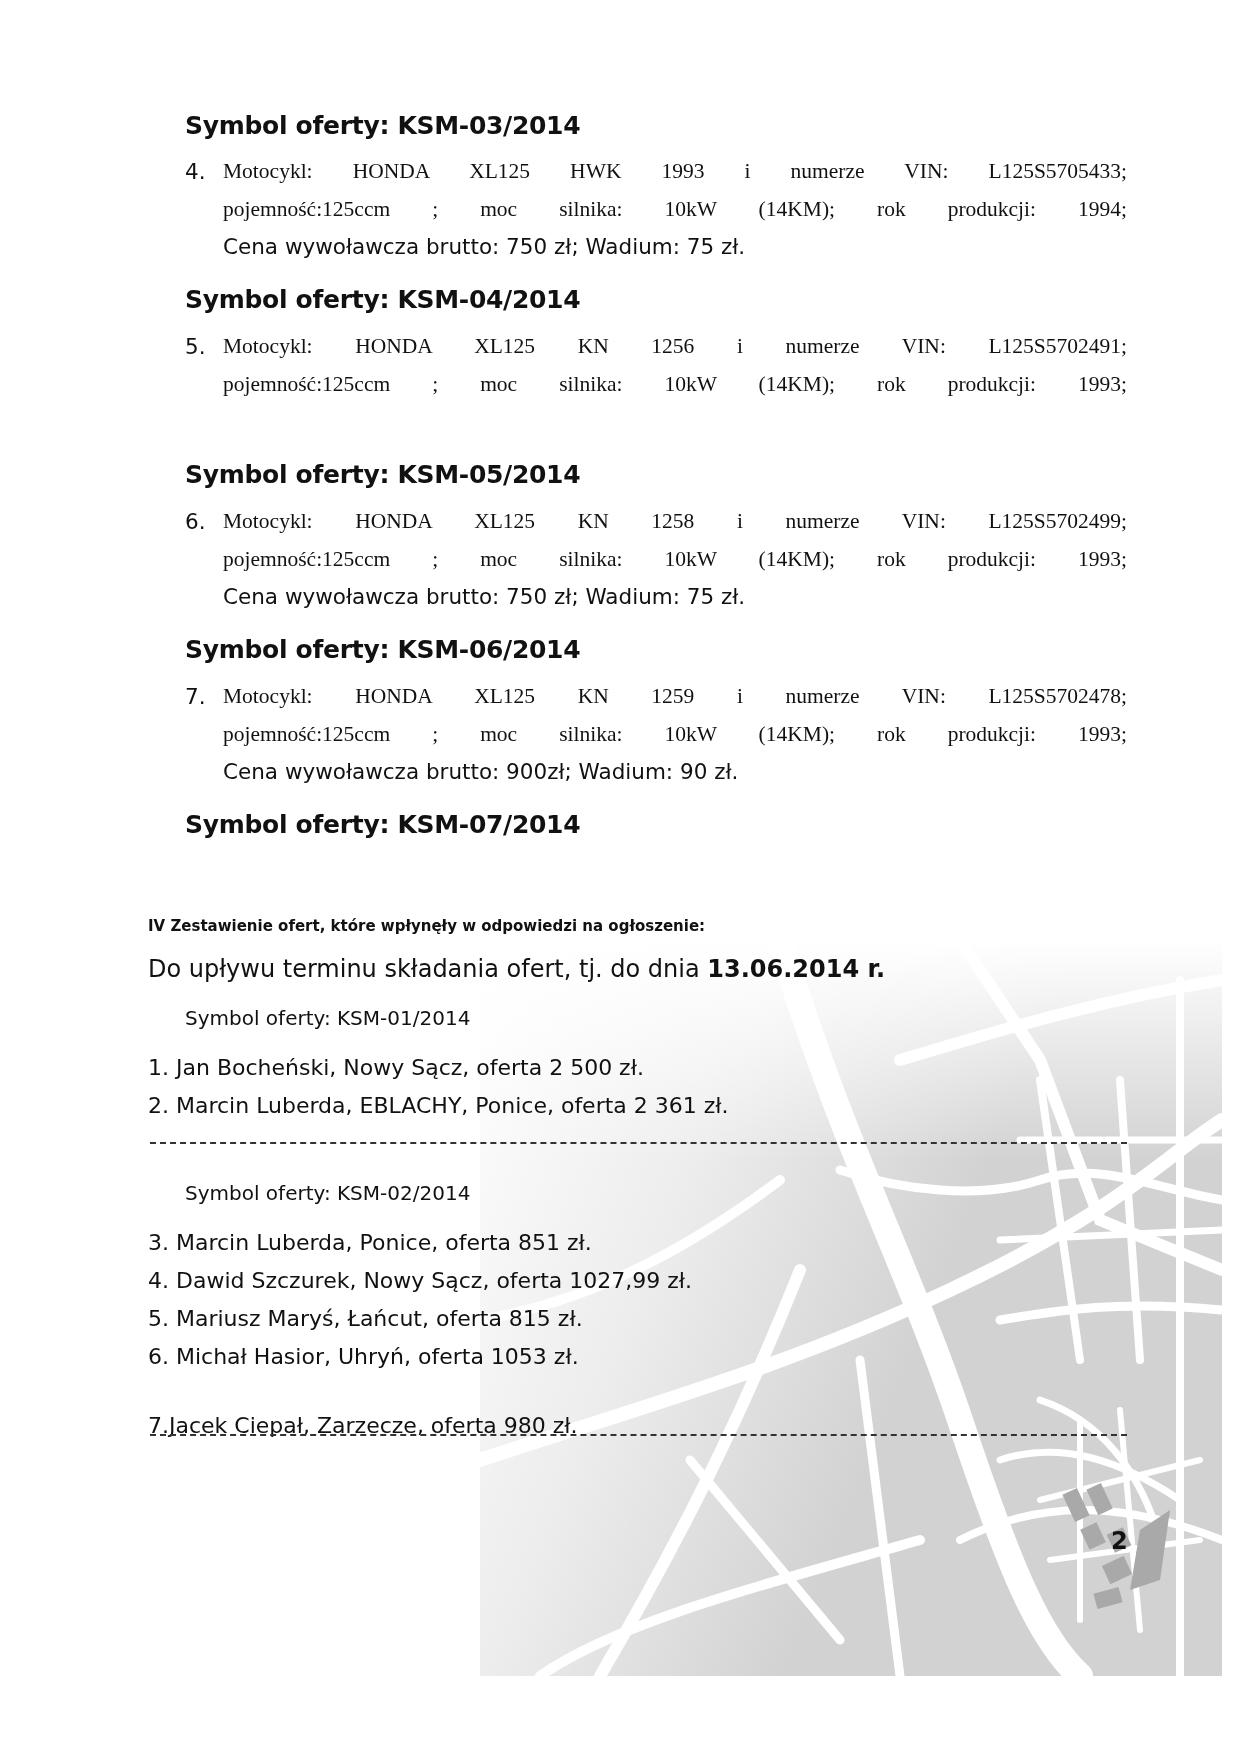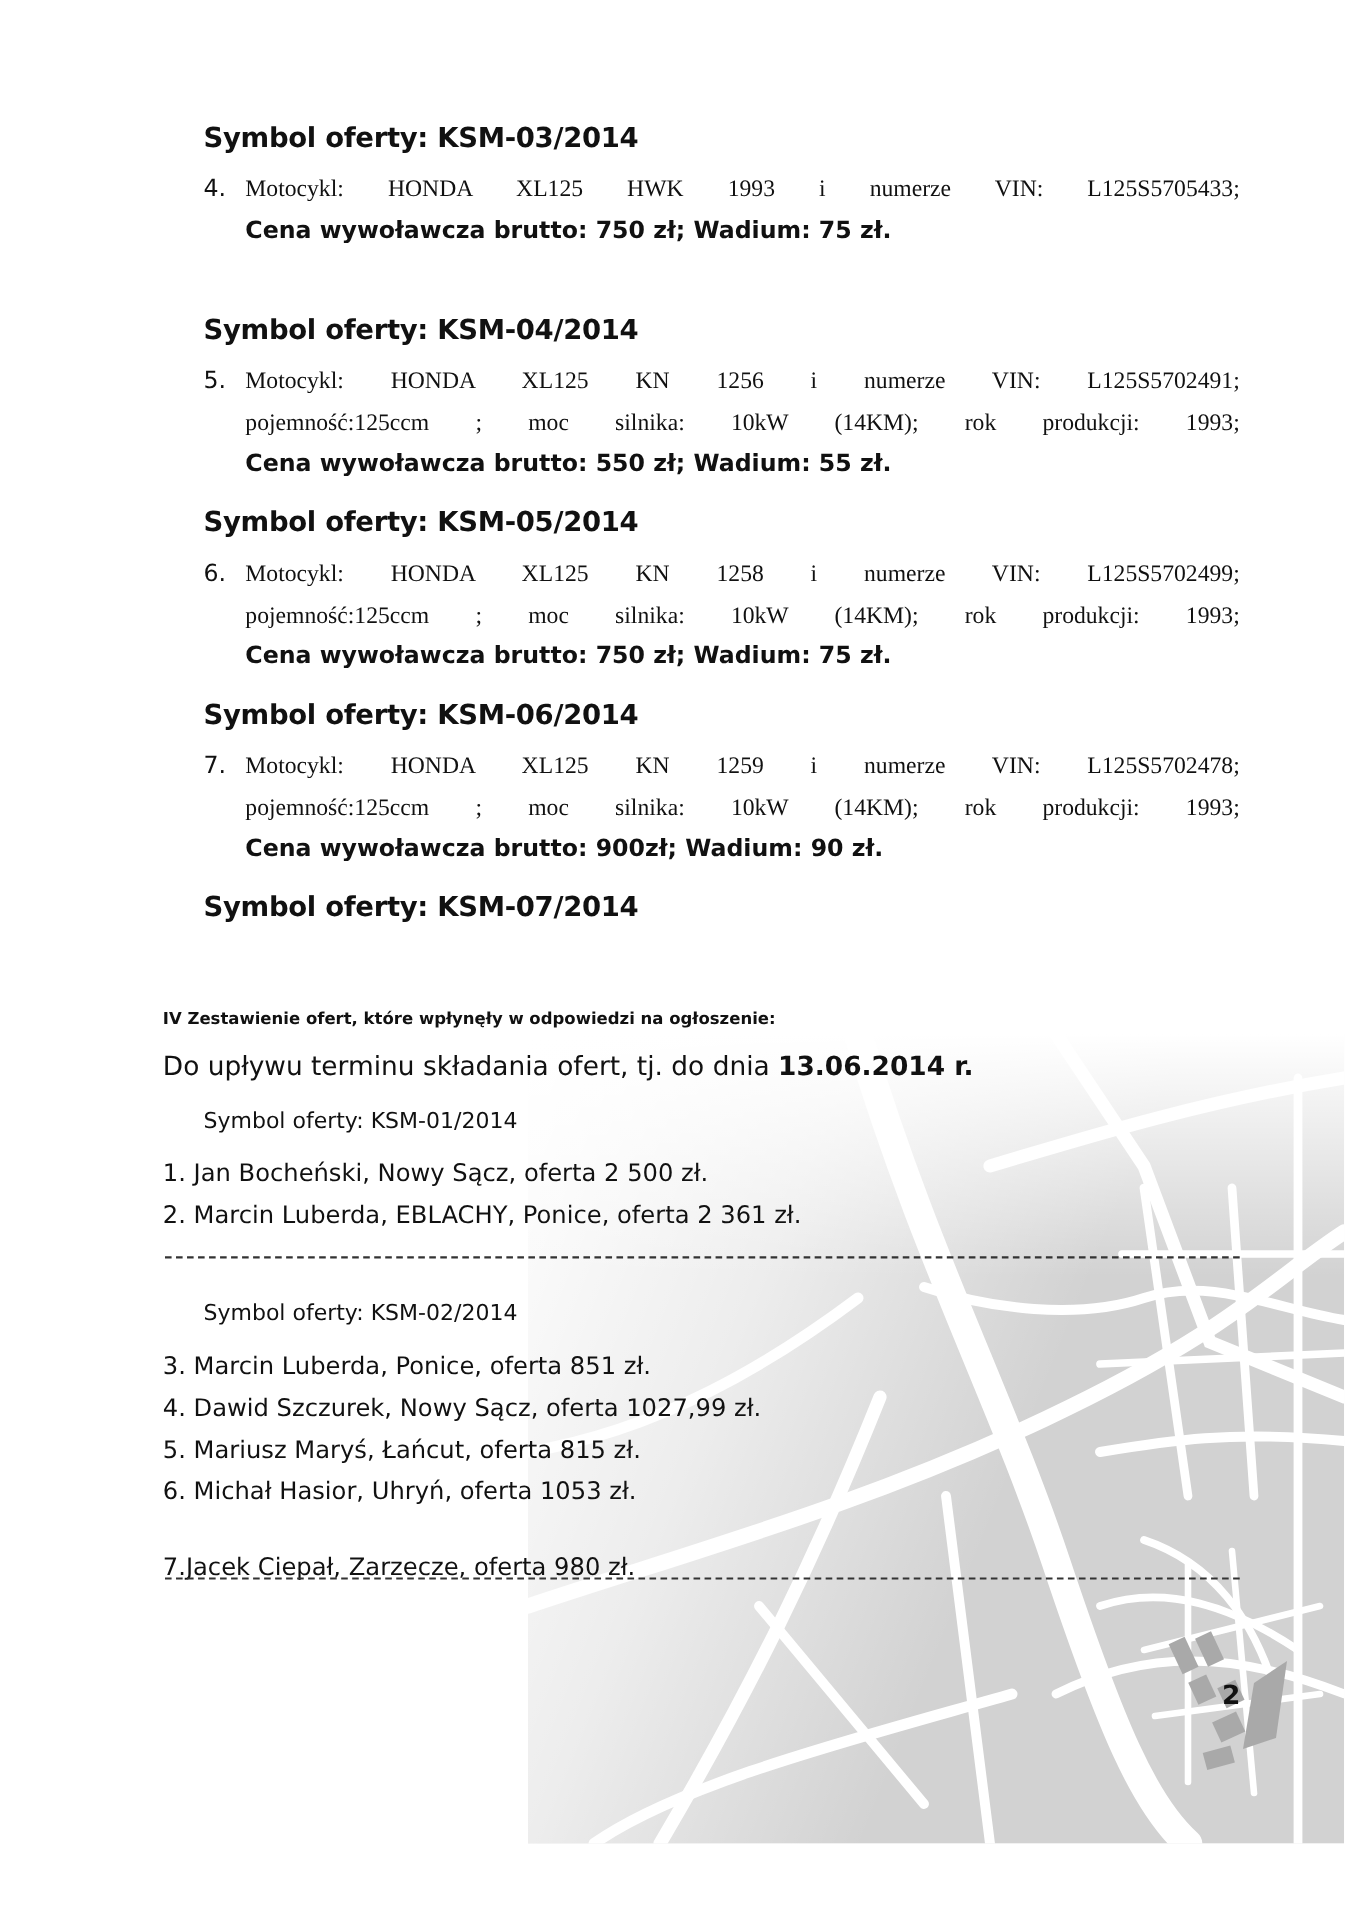--- a/index.html
+++ b/index.html
@@ -12,21 +12,21 @@
   .map-bg { position: absolute; left: 480px; top: 940px; width: 742px; height: 736px; }
   .content { position: absolute; left: 0; top: 0; width: 1240px; }
   .sym-head {
     position: absolute; left: 185px; font-weight: bold; font-size: 25px;
     letter-spacing: -0.3px; white-space: nowrap;
   }
   .item { position: absolute; left: 185px; width: 942px; font-size: 21.5px; line-height: 37.5px; }
   .item .num { position: absolute; left: 0; top: 0; }
   .item .body { margin-left: 38px; }
   .item .line { display: block; text-align: justify; text-align-last: justify; white-space: nowrap; }
-  .item .line.price { text-align: right; text-align-last: left; font-weight: bold; }
+  .item .line.price { text-align: right; text-align-last: left; font-weight: normal; }
   .justify { display: flex; justify-content: space-between; font-family: Liberation Serif, serif; }
   .section-title { position: absolute; left: 148px; top: 917px; font-size: 15px; font-weight: bold; white-space: nowrap; }
   .section-sub { position: absolute; left: 148px; top: 955px; font-size: 24px; white-space: nowrap; }
   .section-sub b { font-weight: bold; }
   .sym-small { position: absolute; left: 185px; font-size: 20px; white-space: nowrap; }
   .offer { position: absolute; left: 148px; font-size: 22px; white-space: nowrap; }
   .dashed { position: absolute; left: 150px; width: 977px; height: 0; border-top: 2px dashed #333; }
   .page-num { position: absolute; left: 1111px; top: 1527px; font-size: 24px; font-weight: bold; }
 </style>
 </head>
@@ -98,20 +98,31 @@
           <span>Motocykl:</span>
           <span>HONDA</span>
           <span>XL125</span>
           <span>HWK</span>
           <span>1993</span>
           <span>i</span>
           <span>numerze</span>
           <span>VIN:</span>
           <span>L125S5705433;</span>
         </div>
+        <div class="line justify">
+          <span>pojemność:125ccm</span>
+          <span>;</span>
+          <span>moc</span>
+          <span>silnika:</span>
+          <span>10kW</span>
+          <span>(14KM);</span>
+          <span>rok</span>
+          <span>produkcji:</span>
+          <span>1994;</span>
+        </div>
         <div class="line price">Cena wywoławcza brutto: 750 zł; Wadium: 75 zł.</div>
       </div>
     </div>
     <div class="sym-head" style="top:285px">Symbol oferty: KSM-04/2014</div>
 
     <div class="item" style="top:328px">
       <span class="num">5.</span>
       <div class="body">
         <div class="line justify">
           <span>Motocykl:</span>
@@ -128,21 +139,20 @@
           <span>pojemność:125ccm</span>
           <span>;</span>
           <span>moc</span>
           <span>silnika:</span>
           <span>10kW</span>
           <span>(14KM);</span>
           <span>rok</span>
           <span>produkcji:</span>
           <span>1993;</span>
         </div>
-        <div class="line price">Cena wywoławcza brutto: 550 zł; Wadium: 55 zł.</div>
       </div>
     </div>
     <div class="sym-head" style="top:460px">Symbol oferty: KSM-05/2014</div>
 
     <div class="item" style="top:503px">
       <span class="num">6.</span>
       <div class="body">
         <div class="line justify">
           <span>Motocykl:</span>
           <span>HONDA</span>

